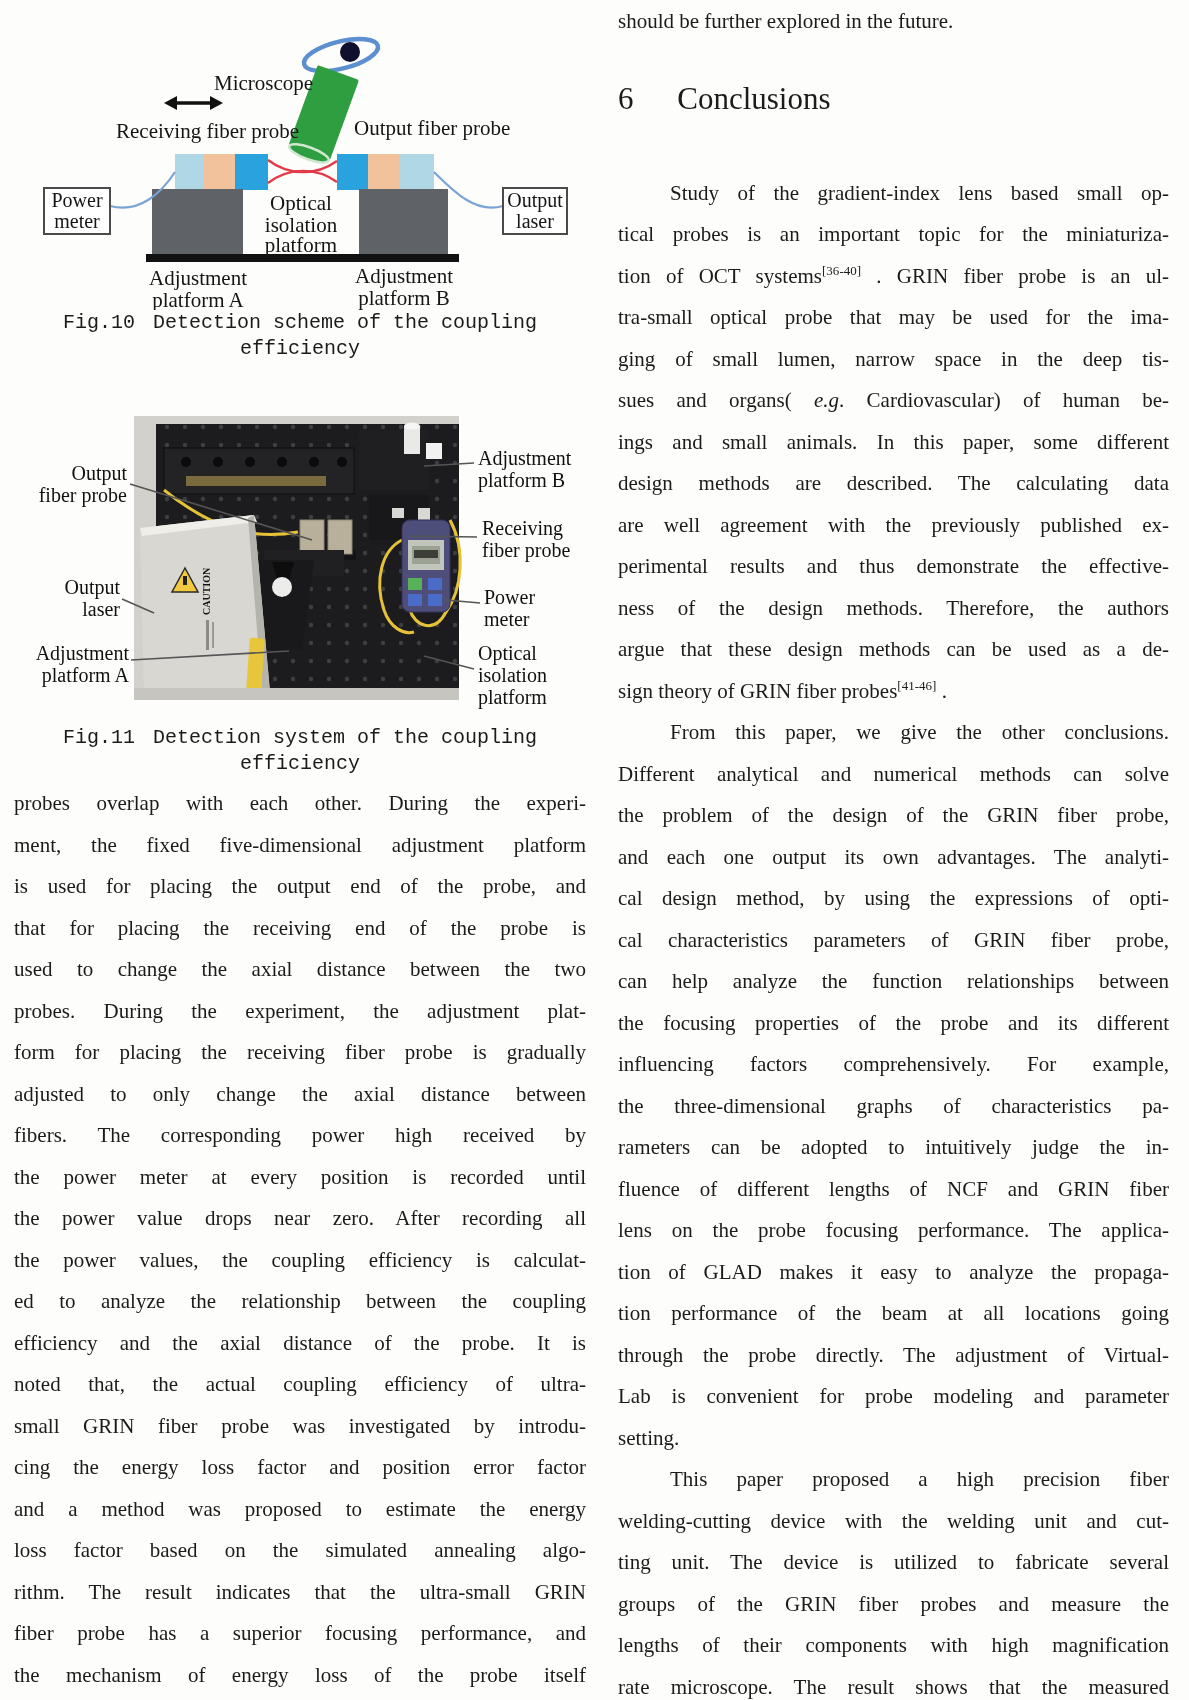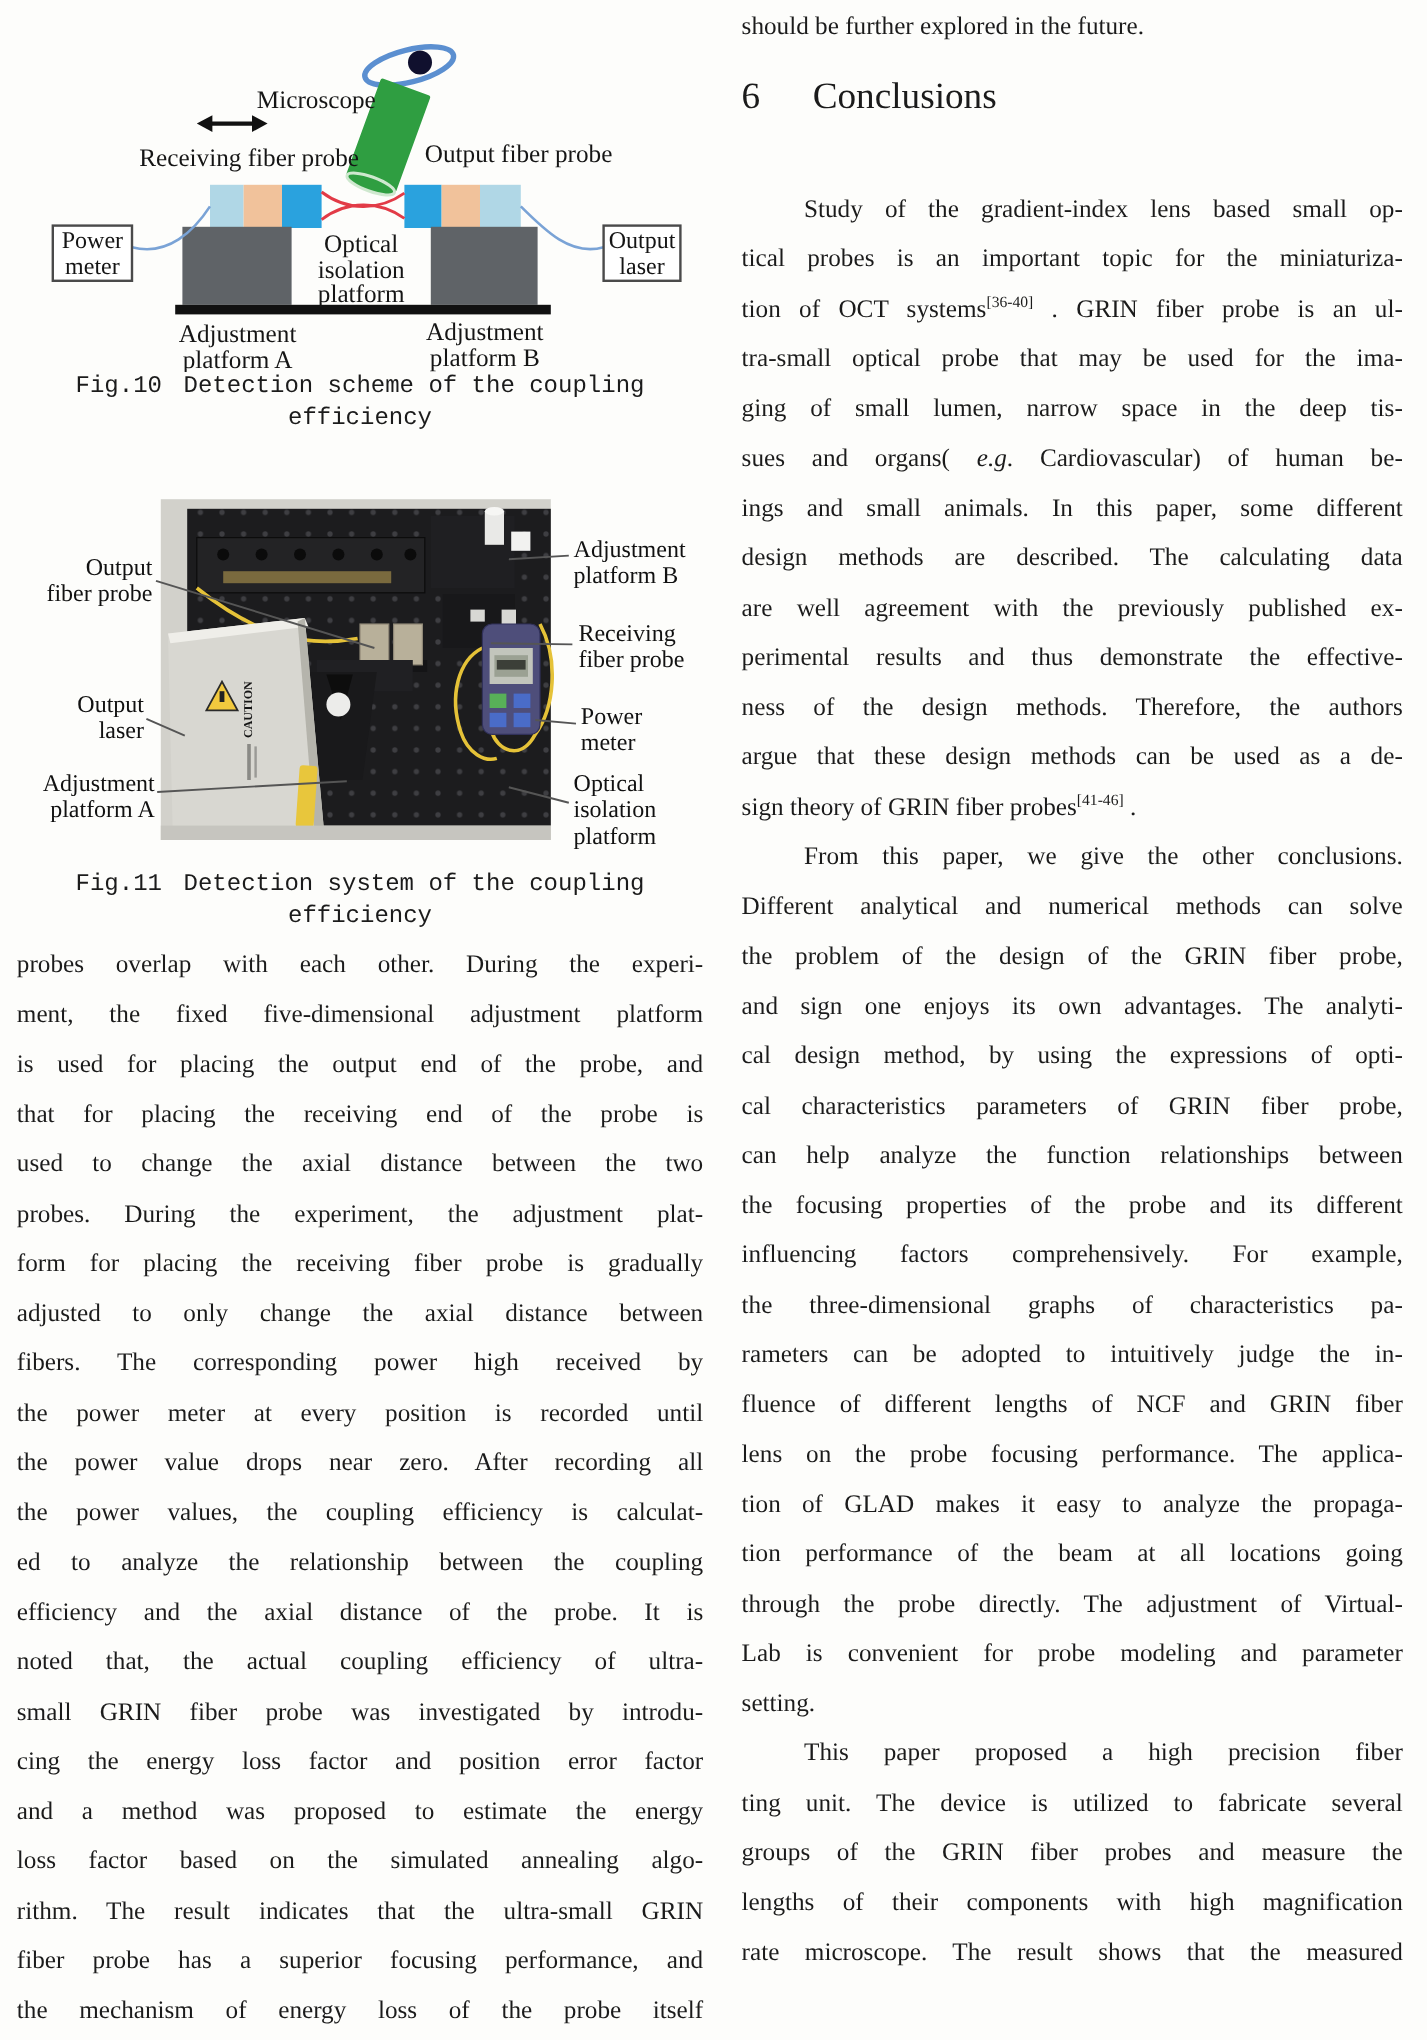--- a/index.html
+++ b/index.html
@@ -15,21 +15,21 @@
   .tlines{font-size:21px;line-height:41.5px;}
   .tline{text-align:justify;text-align-last:justify;white-space:normal;}
   .tline.end{text-align-last:left;}
   .tline.ind{padding-left:52px;}
   .tline sup{font-size:0.62em;line-height:0;vertical-align:super;letter-spacing:0;}
   .tline i{font-style:italic;}
 
   #left-body{position:absolute;left:0;top:783px;width:572px;}
   #rc-flow{position:absolute;left:0;top:1px;width:551px;}
   #rc-para1{margin:0;}
-  .section-heading{font-size:31px;line-height:42px;margin-top:16px;margin-bottom:53px;}
+  .section-heading{font-size:31px;line-height:42px;margin-top:35px;margin-bottom:53px;}
   .section-heading .h-num{display:inline-block;}
   .section-heading .h-word{display:inline-block;margin-left:36px;}
 
   
   .caption{position:absolute;left:0;width:572px;text-align:center;font-size:20px;line-height:26px;font-family:Liberation Mono, monospace;}
   .caption .cap-tag{margin-right:18px;}
   #fig10-caption{top:310px;}
   #fig11-caption{top:725px;}
 
   
@@ -316,38 +316,39 @@
           <div class="tline"><span>are well agreement with the previously published ex-</span></div>
           <div class="tline"><span>perimental results and thus demonstrate the effective-</span></div>
           <div class="tline"><span>ness of the design methods. Therefore, the authors</span></div>
           <div class="tline"><span>argue that these design methods can be used as a de-</span></div>
           <div class="tline end"><span>sign theory of GRIN fiber probes</span><sup>[41-46]</sup><span> .</span></div>
         </div>
       <div id="rc-para2" class="tlines">
           <div class="tline ind"><span>From this paper, we give the other conclusions.</span></div>
           <div class="tline"><span>Different analytical and numerical methods can solve</span></div>
           <div class="tline"><span>the problem of the design of the GRIN fiber probe,</span></div>
-          <div class="tline"><span>and sign one enjoys its own advantages. The analyti-</span></div>
+          <div class="tline"><span>and each one output its own advantages. The analyti-</span></div>
           <div class="tline"><span>cal design method, by using the expressions of opti-</span></div>
           <div class="tline"><span>cal characteristics parameters of GRIN fiber probe,</span></div>
           <div class="tline"><span>can help analyze the function relationships between</span></div>
           <div class="tline"><span>the focusing properties of the probe and its different</span></div>
           <div class="tline"><span>influencing factors comprehensively. For example,</span></div>
           <div class="tline"><span>the three-dimensional graphs of characteristics pa-</span></div>
           <div class="tline"><span>rameters can be adopted to intuitively judge the in-</span></div>
           <div class="tline"><span>fluence of different lengths of NCF and GRIN fiber</span></div>
           <div class="tline"><span>lens on the probe focusing performance. The applica-</span></div>
           <div class="tline"><span>tion of GLAD makes it easy to analyze the propaga-</span></div>
           <div class="tline"><span>tion performance of the beam at all locations going</span></div>
           <div class="tline"><span>through the probe directly. The adjustment of Virtual-</span></div>
           <div class="tline"><span>Lab is convenient for probe modeling and parameter</span></div>
           <div class="tline end"><span>setting.</span></div>
         </div>
       <div id="rc-para3" class="tlines">
           <div class="tline ind"><span>This paper proposed a high precision fiber</span></div>
+          <div class="tline"><span>welding-cutting device with the welding unit and cut-</span></div>
           <div class="tline"><span>ting unit. The device is utilized to fabricate several</span></div>
           <div class="tline"><span>groups of the GRIN fiber probes and measure the</span></div>
           <div class="tline"><span>lengths of their components with high magnification</span></div>
           <div class="tline"><span>rate microscope. The result shows that the measured</span></div>
         </div>
     </div>
   </div>
 
 </div>
 

